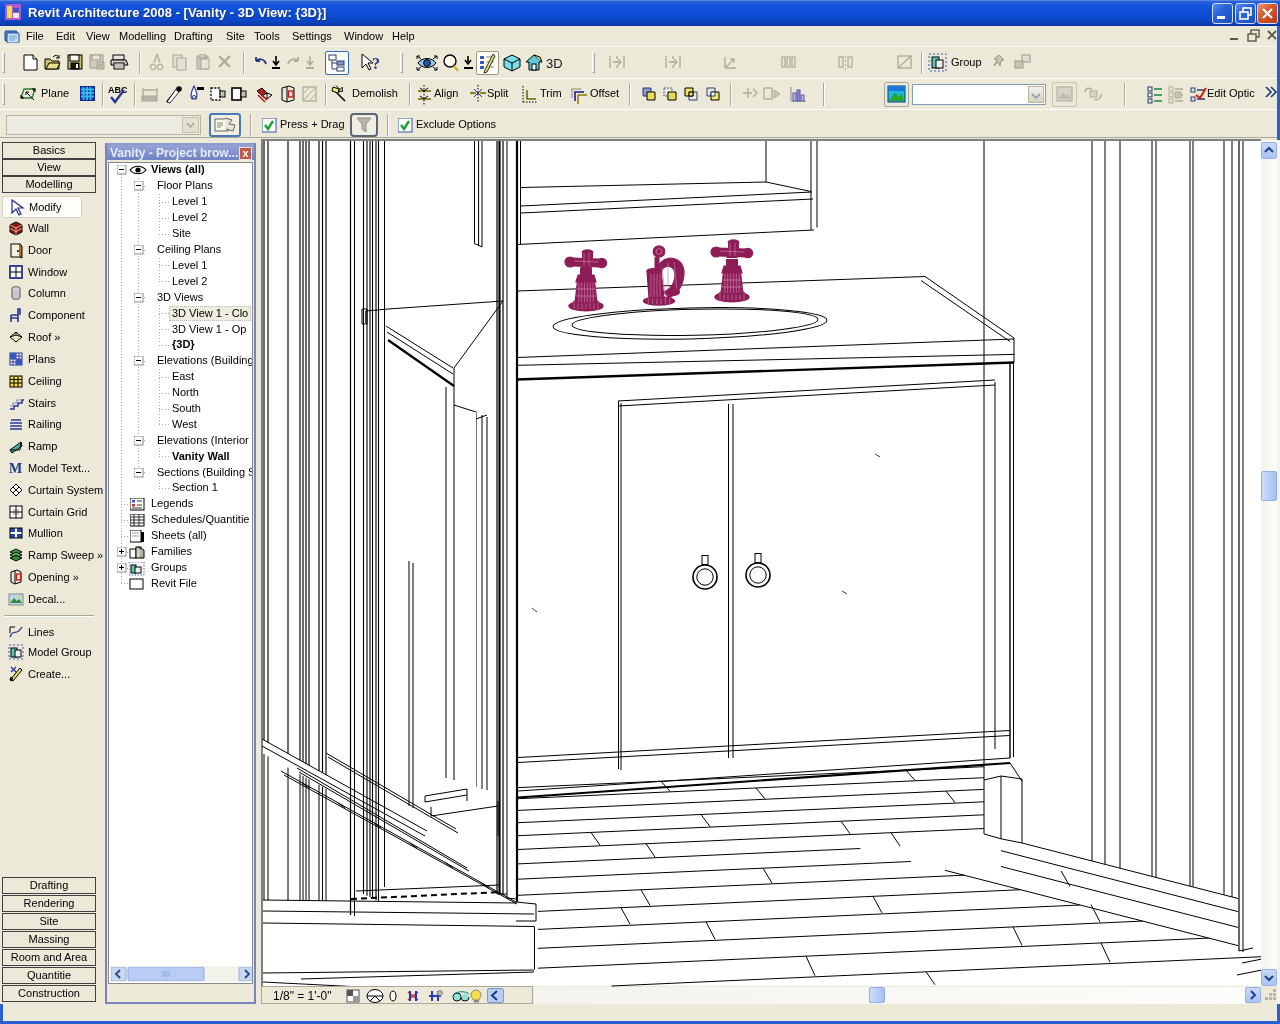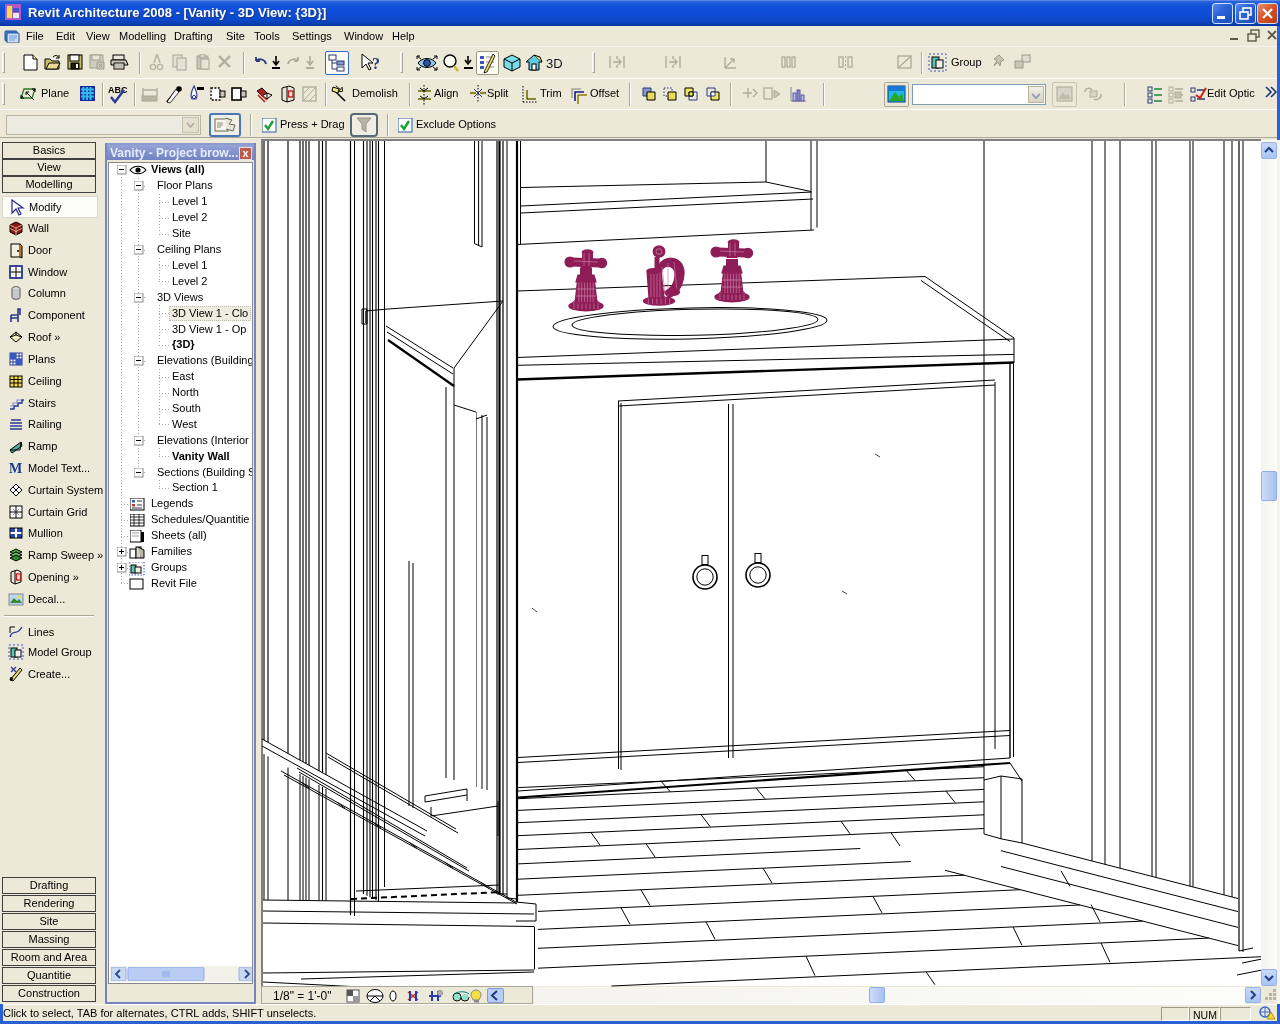--- a/index.html
+++ b/index.html
@@ -24,21 +24,21 @@
 .grip{position:absolute;width:3px;border:1px solid #fff;border-right-color:#aca899;border-bottom-color:#aca899;background:#ece9d8;}
 .sep{position:absolute;width:2px;border-left:1px solid #aca899;border-right:1px solid #fff;}
 .tlabel{position:absolute;font-size:11px;color:#000;white-space:nowrap;}
 .tlabel.g{color:#9d9a8c;margin-top:29px;}
 
 .combo{position:absolute;background:#fff;border:1px solid #7f9db9;}
 .combo .cbtn{position:absolute;right:1px;top:1px;bottom:1px;width:16px;background:linear-gradient(180deg,#f2f1ea,#d8d4c0);border:1px solid #b8b4a0;}
 
 #dbar{left:0;top:140px;width:98px;height:884px;background:#ece9d8;}
 .dtab{position:absolute;left:2px;width:94px;height:17px;background:#ece9d8;border:1px solid #404040;font-size:11px;text-align:center;line-height:15px;}
-.ditem{position:absolute;left:2px;width:96px;height:22px;font-size:11px;}
+.ditem{position:absolute;left:2px;width:80px;height:22px;font-size:11px;}
 .ditem .lbl{position:absolute;left:26px;top:4px;white-space:nowrap;}
 .ditem svg{position:absolute;left:6px;top:2px;}
 .ditem.sel{background:#fdfdfa;border:1px solid #d8d4c8;border-radius:2px 0 0 2px;}
 
 #pbrowser{left:105px;top:143px;width:151px;height:861px;background:#ece9d8;border:2px solid #7884c0;border-top:none;}
 #ptitle{position:absolute;left:0px;top:0px;width:147px;height:17px;background:linear-gradient(180deg,#96a4d6 0%,#8292cc 50%,#7282c0 100%);border-top:2px solid #8c9ace;}
 #ptitle span{position:absolute;left:3px;top:1px;font-size:12px;font-weight:bold;color:#e4ecfc;white-space:nowrap;}
 #pclose{position:absolute;right:2px;top:2px;width:13px;height:13px;background:#c05a48;border:1px solid #e8e0e0;color:#fff;font-size:11px;line-height:11px;text-align:center;font-weight:bold;}
 #ptree{position:absolute;left:1px;top:19px;width:145px;height:822px;background:#fff;border:1px solid #888;overflow:hidden;font-size:11px;}
 #pscroll{position:absolute;left:1px;bottom:1px;width:145px;height:16px;background:#f2f1ea;}
@@ -1074,33 +1074,20 @@
         <path d="M108 5 C112 2 120 2 123 5" fill="none" stroke="#088"></path>
         <ellipse cx="111" cy="8" rx="3.5" ry="3" fill="#7adcd0" opacity=".8"></ellipse>
         <ellipse cx="119" cy="8" rx="3.5" ry="3" fill="#7adcd0" opacity=".8"></ellipse>
       <path d="M130 1 a5 5 0 0 1 5 5 c0 3 -2 3 -2 5 h-6 c0 -2 -2 -2 -2 -5 a5 5 0 0 1 5 -5 Z" fill="#f4e040" stroke="#888"></path>
         <rect x="128" y="11" width="5" height="2.5" fill="#888"></rect>
     </svg>
     <div style="position:absolute;left:225px;top:1px;width:17px;height:15px;background:#b8cef4;border:1px solid #7a9ae0;border-radius:2px"><svg width="15" height="13">
           <path d="M9 2 L4 6.5 L9 11" fill="none" stroke="#1a3a8a" stroke-width="2"></path>
         </svg></div>
   </div>
-  <div id="status" class="abs">
-    <span style="position:absolute;left:3px;top:2px">Click to select, TAB for alternates, CTRL adds, SHIFT unselects.</span>
-    <div class="cell" style="left:1161px;width:28px"></div>
-    <div class="cell" style="left:1189px;width:31px">
-        <span style="position:absolute;left:3px;top:1px;font-size:10.5px">NUM</span>
-      </div>
-    <div class="cell" style="left:1220px;width:31px"></div>
-    <svg style="position:absolute;left:1258px;top:1px" width="18" height="15">
-        <circle cx="7" cy="6" r="5" fill="none" stroke="#3a6ad0" stroke-width="1.5"></circle>
-        <path d="M2 6 h10 M7 1 v10" stroke="#3a6ad0"></path>
-        <path d="M9 13 L13 6 L17 13 Z" fill="#f0d840" stroke="#b89800"></path>
-      </svg>
-  </div>
 
   <div class="strack abs" style="left:1261px;top:140px;width:16px;height:846px"></div>
   <div class="sbtn abs" style="left:1261px;top:142px;width:16px;height:17px"><svg width="14" height="15">
         <path d="M3 9 l4 -4 4 4" fill="none" stroke="#20408a" stroke-width="2"></path>
       </svg></div>
   <div class="sthumb abs" style="left:1261px;top:471px;width:16px;height:30px"></div>
   <div class="sbtn abs" style="left:1261px;top:969px;width:16px;height:17px"><svg width="14" height="15">
         <path d="M3 6 l4 4 4 -4" fill="none" stroke="#20408a" stroke-width="2"></path>
       </svg></div>
   <div class="strack abs" style="left:534px;top:987px;width:711px;height:17px"></div>

